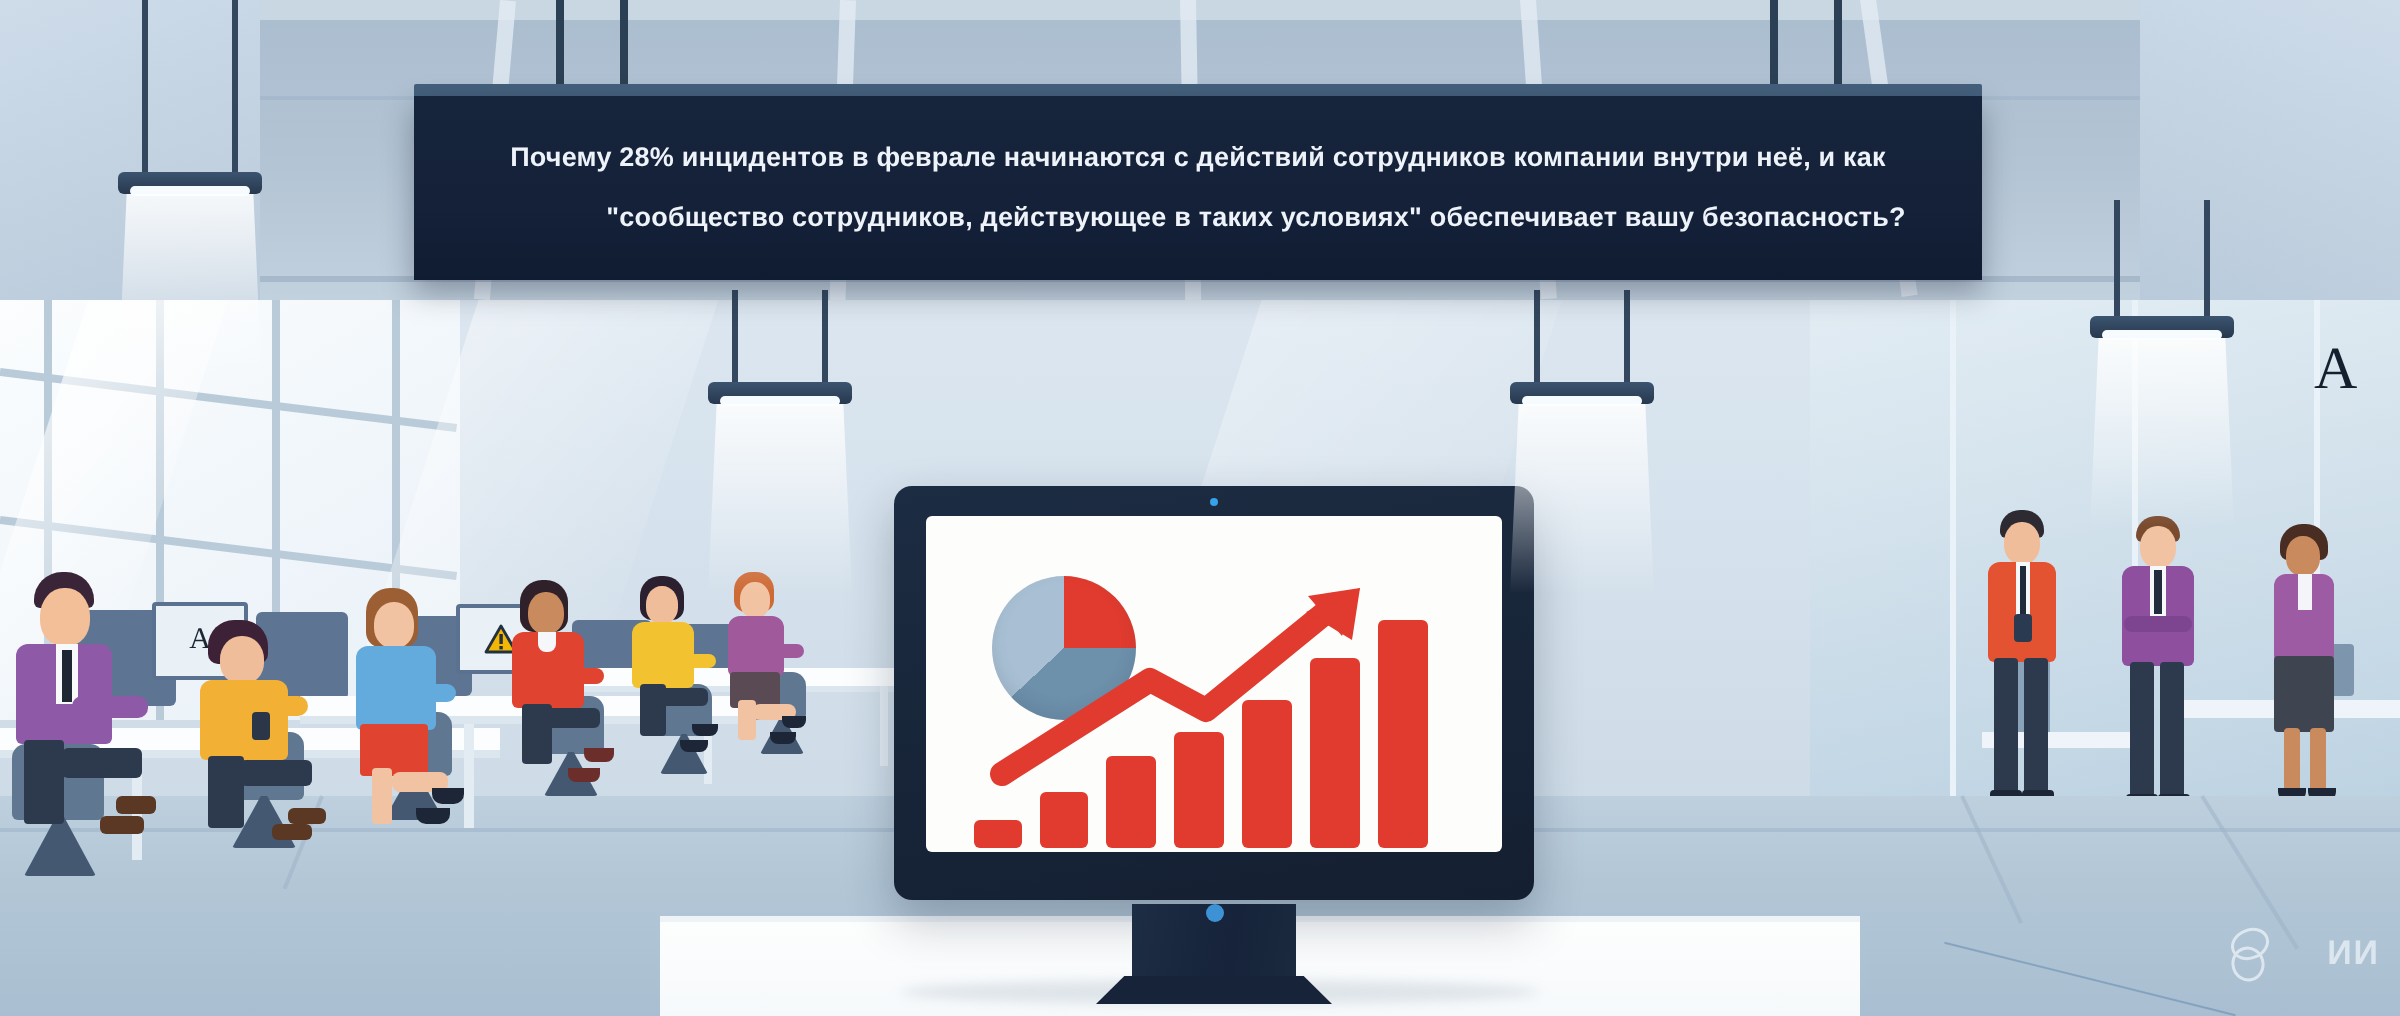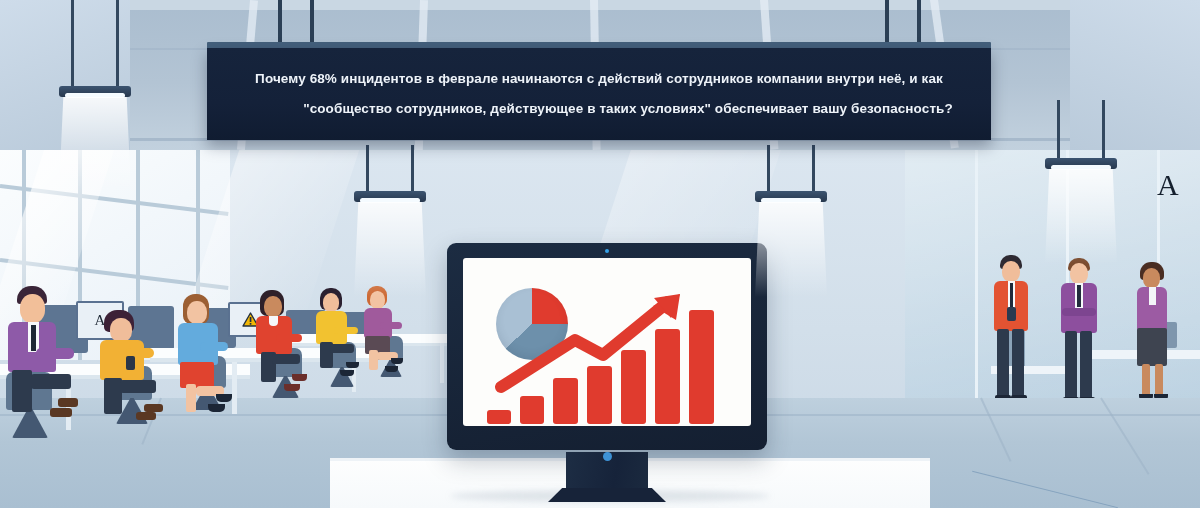--- a/index.html
+++ b/index.html
@@ -383,20 +383,27 @@
   </div>
 
   <div class="cable" style="left:278px;height:48px;"></div>
   <div class="cable" style="left:310px;height:48px;"></div>
   <div class="cable" style="left:885px;height:48px;"></div>
   <div class="cable" style="left:917px;height:48px;"></div>
 
   <div class="banner-top"></div>
   <div class="banner">
     <div class="banner-inner">
-      <div class="banner-line">Почему 68% инцидентов в феврале начинаются с действий сотрудников компании внутри неё, и как</div>
+      <div class="banner-line">Почему 28% инцидентов в феврале начинаются с действий сотрудников компании внутри неё, и как</div>
       <div class="banner-line second">"сообщество сотрудников, действующее в таких условиях" обеспечивает вашу безопасность?</div>
     </div>
   </div>
 
   <div class="wm-diag"></div>
+  <div class="wm">
+    <svg width="34" height="34" viewBox="0 0 34 34">
+      <ellipse cx="17" cy="12" rx="9" ry="7" fill="none" stroke="#f0f5fa" stroke-width="1.5" transform="rotate(-22 17 12)"></ellipse>
+      <ellipse cx="16" cy="22" rx="7.5" ry="8" fill="none" stroke="#f0f5fa" stroke-width="1.5" transform="rotate(-14 16 22)"></ellipse>
+    </svg>
+    <span class="wm-text">ИИ</span>
+  </div>
 
 </div>
 
 </body></html>

